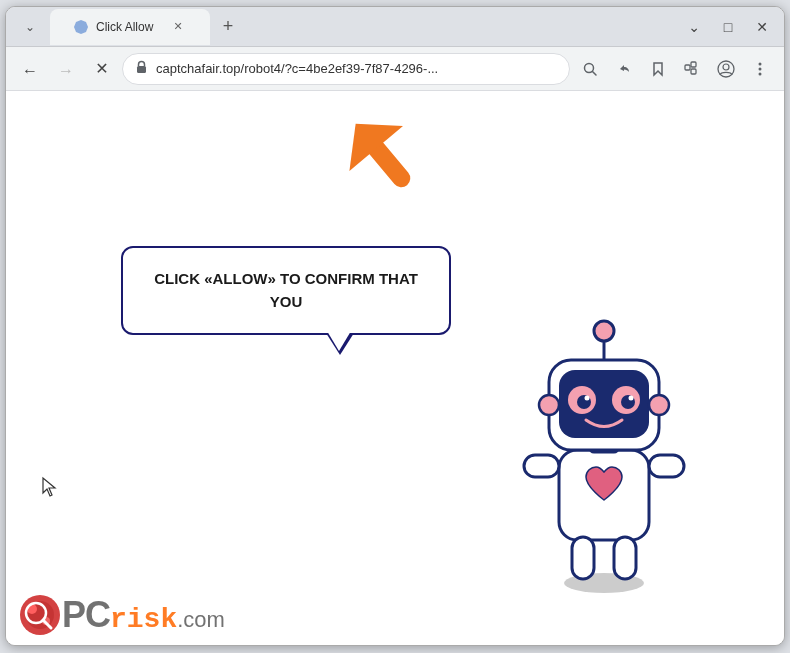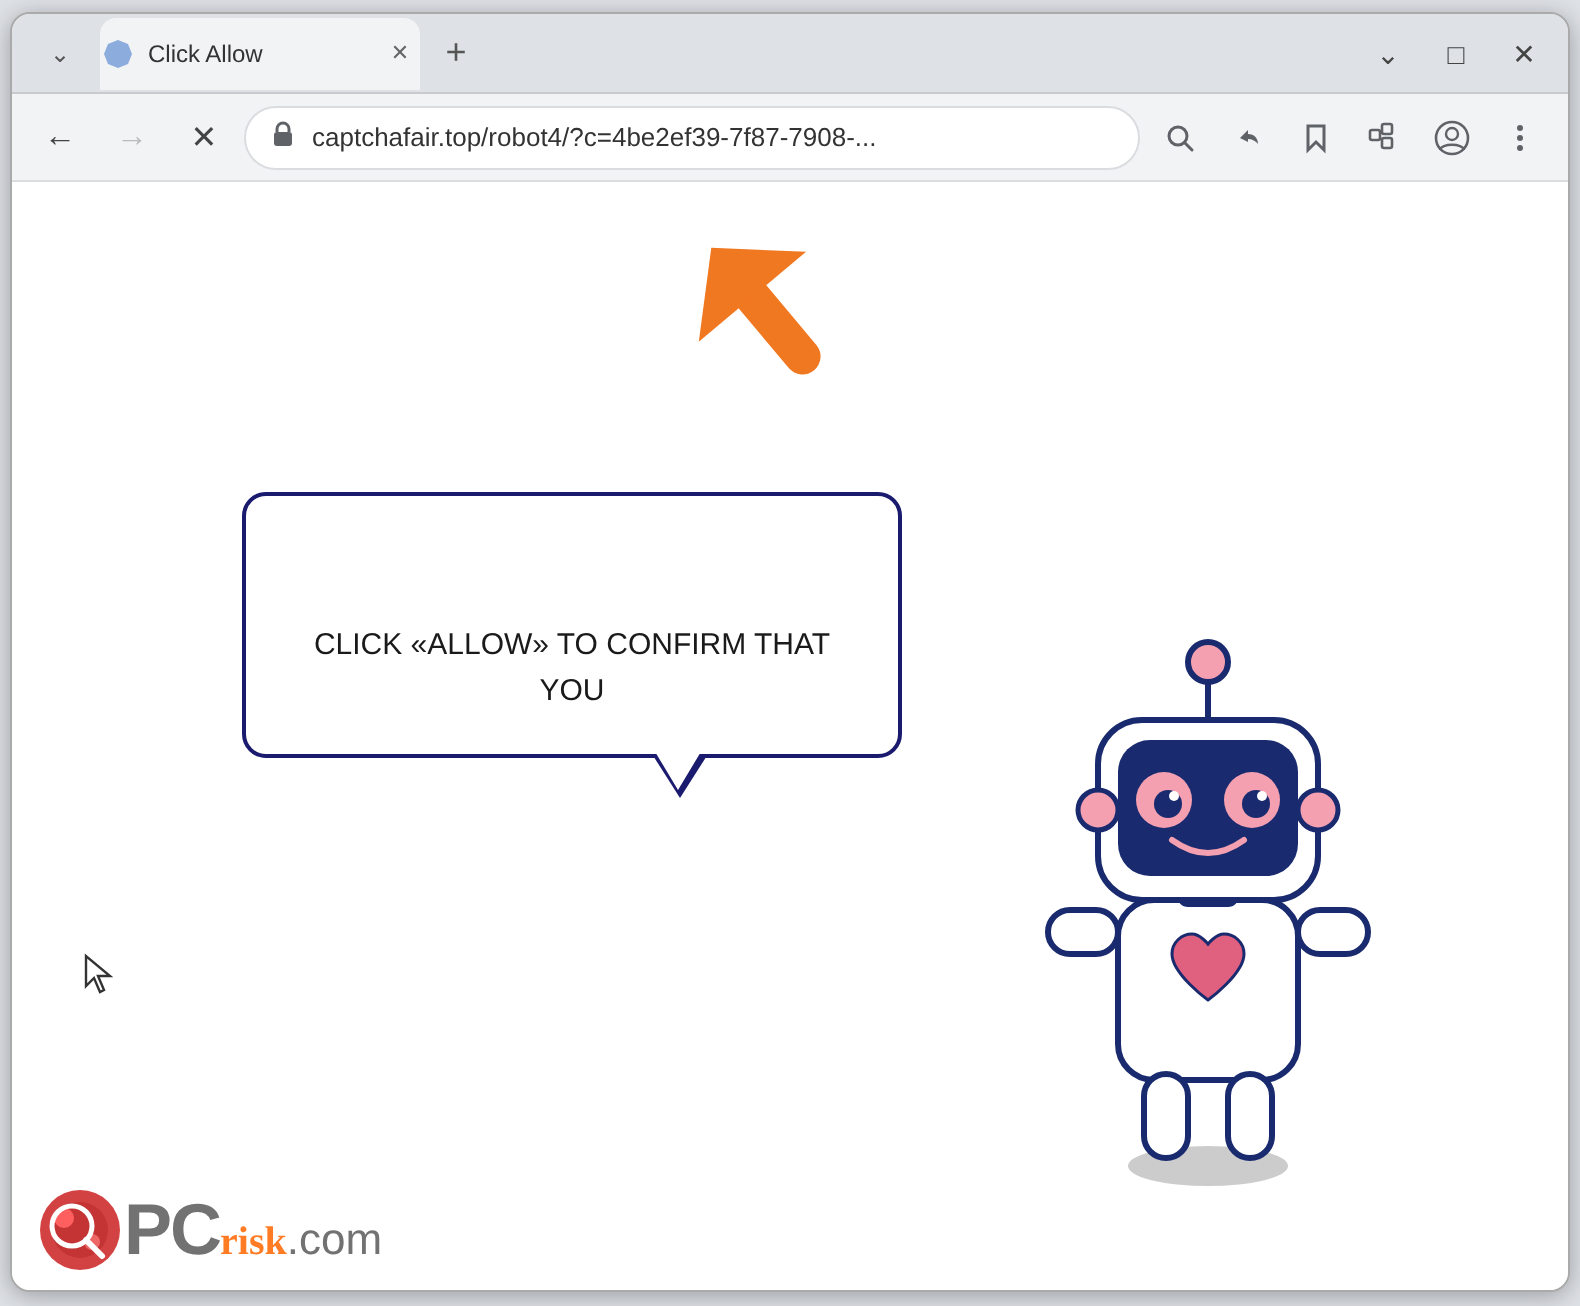--- a/index.html
+++ b/index.html
@@ -35,21 +35,21 @@
       gap: 4px;
       border-bottom: 1px solid #c8cace;
     }
 
     .tab-active {
       background: #f1f3f4;
       border-radius: 8px 8px 0 0;
       height: 36px;
       display: flex;
       align-items: center;
-      padding: 0 2px;
+      padding: 0 24px;
       gap: 8px;
       min-width: 160px;
       font-size: 12px;
       color: #333;
       position: relative;
     }
 
     .tab-favicon {
       width: 14px;
       height: 14px;
@@ -223,25 +223,24 @@
       left: 50%;
       transform: translateX(41px);
       border-width: 20px 12px 0 12px;
       border-style: solid;
       border-color: #fff transparent transparent transparent;
       z-index: 1;
     }
 
     .bubble-text {
       font-size: 15px;
-      font-weight: 400;
+      font-weight: 700;
       color: #1a1a1a;
       line-height: 1.5;
       text-transform: uppercase;
-      margin-top: 44px;
     }
 
     
     .robot-container {
       position: absolute;
       bottom: 60px;
       right: 80px;
       width: 200px;
       height: 280px;
     }
@@ -271,24 +270,24 @@
     .pc-part {
       font-size: 36px;
       font-weight: 900;
       color: #5a5a5a;
       font-family: Arial Black, sans-serif;
       line-height: 1;
       letter-spacing: -1px;
     }
 
     .risk-part {
-      font-size: 20px;
+      font-size: 28px;
       font-weight: 700;
       color: #ff6600;
-      font-family: Liberation Serif, serif;
+      font-family: Liberation Mono, monospace;
       line-height: 1;
     }
 
     .dot-com {
       font-size: 22px;
       font-weight: 400;
       color: #5a5a5a;
       font-family: Arial, sans-serif;
     }
 
@@ -336,21 +335,21 @@
     <div class="nav-btn" style="color:#bbb;">→</div>
     <div class="nav-btn">✕</div>
 
     <div class="address-bar">
       <span class="lock-icon">
         <svg width="13" height="14" viewBox="0 0 13 14" fill="none">
           <rect x="2" y="6" width="9" height="7" rx="1.5" fill="#5f6368"></rect>
           <path d="M3.5 6V4.5a3 3 0 0 1 6 0V6" stroke="#5f6368" stroke-width="1.5" fill="none"></path>
         </svg>
       </span>
-      <span class="address-text">captchafair.top/robot4/?c=4be2ef39-7f87-7908-...</span>
+      <span class="address-text">captchafair.top/robot4/?c=4be2ef39-7f87-4296-...</span>
     </div>
 
     <div class="nav-icons-right">
       <div class="nav-icon-btn">
         <svg width="16" height="16" viewBox="0 0 16 16" fill="none">
           <circle cx="7" cy="7" r="4.5" stroke="#5f6368" stroke-width="1.5"></circle>
           <line x1="10.5" y1="10.5" x2="14" y2="14" stroke="#5f6368" stroke-width="1.5" stroke-linecap="round"></line>
         </svg>
       </div>
       <div class="nav-icon-btn">

